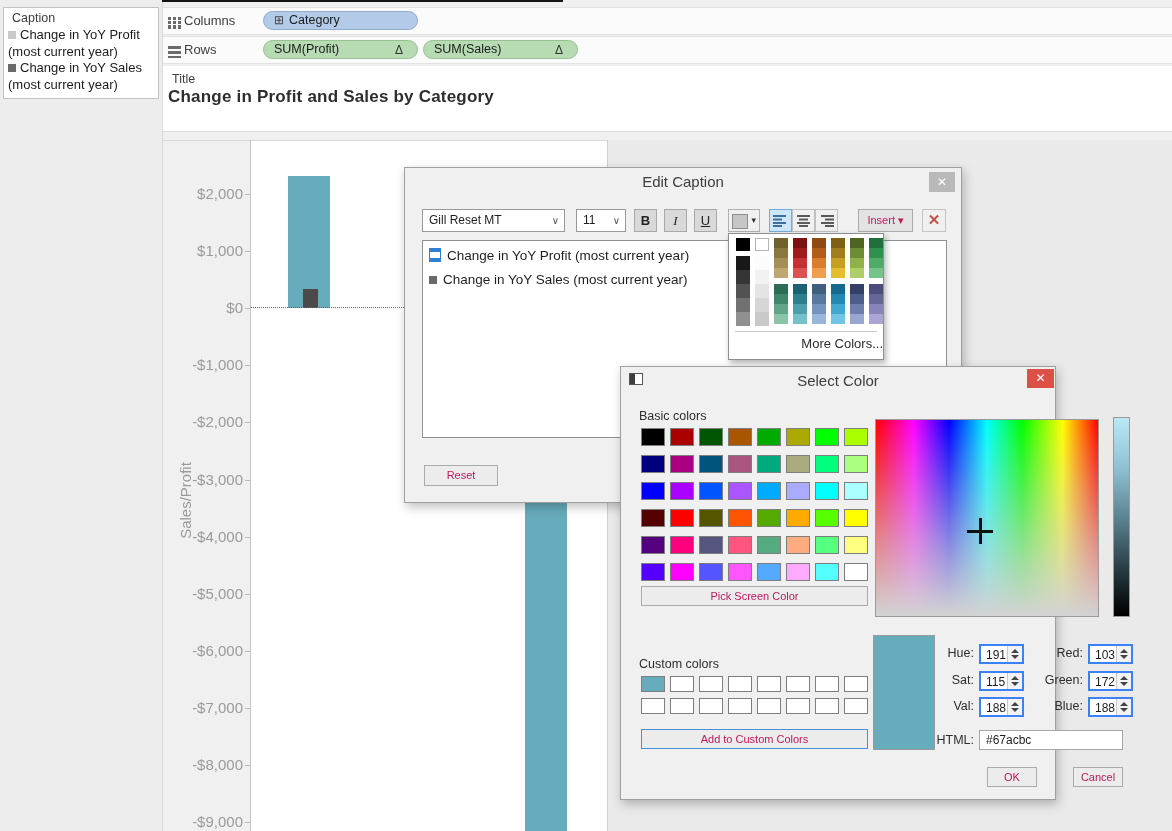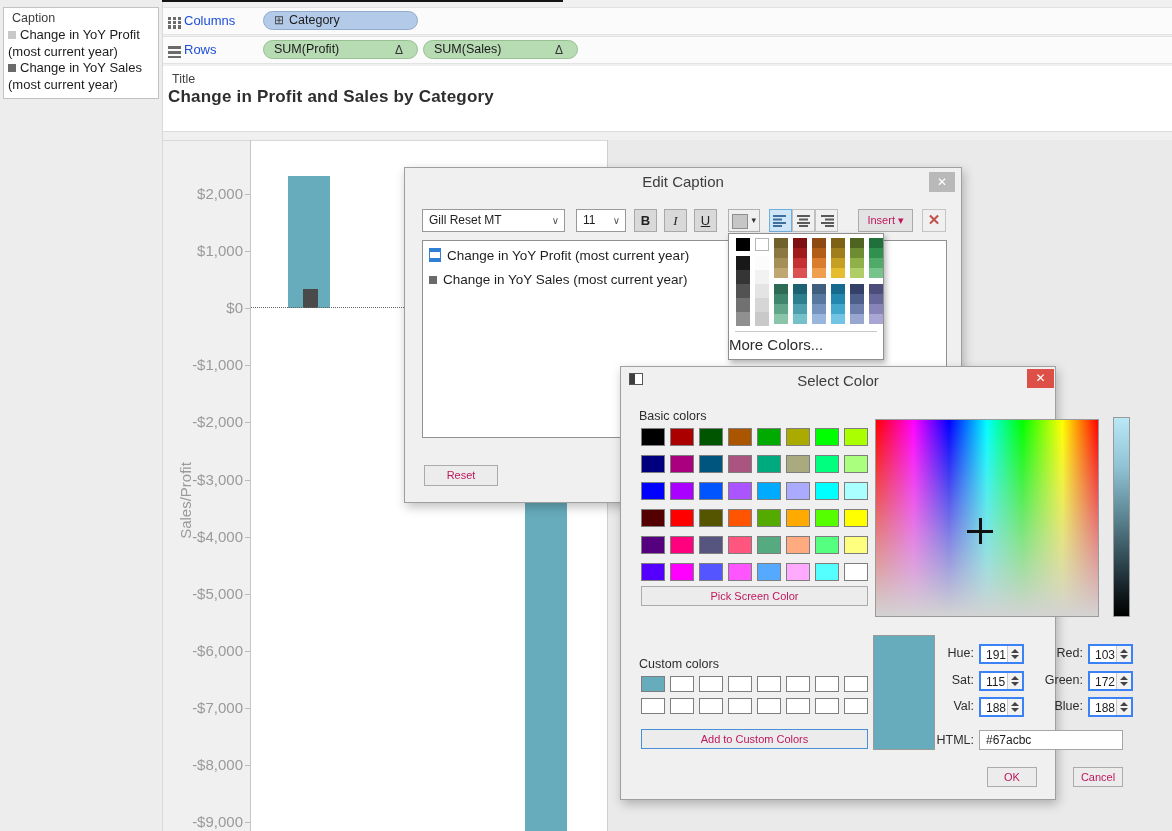--- a/index.html
+++ b/index.html
@@ -9,21 +9,21 @@
   
   .topline{left:0;top:0;width:563px;height:2px;background:#141414;}
   .sidebar{left:0;top:0;width:162px;height:831px;background:#ededed;}
   .vdivider{left:162px;top:2px;width:1px;height:829px;background:#d9d9d9;}
   .caption-panel{left:3px;top:7px;width:154px;height:90px;background:#fff;border:1px solid #c2c2c2;}
   .caption-title{margin:3px 0 2px 8px;font-size:12.5px;color:#3c3c3c;}
   .legend-item{padding:0 2px 0 4px;font-size:13px;line-height:16.5px;color:#1c1c1c;}
   .legend-sq{display:inline-block;width:8px;height:8px;margin-right:4px;vertical-align:baseline;}
   
   .shelf-row{left:163px;width:1009px;height:26px;background:#fbfbfb;border-top:1px solid #e3e3e3;border-bottom:1px solid #e3e3e3;}
-  .shelf-label{position:absolute;left:21px;top:5px;font-size:13px;color:#1d4ed8;}
+  .shelf-label{position:absolute;left:21px;top:5px;font-size:13px;color:#404040;}
   .shelf-icon{position:absolute;left:5px;top:7px;}
   .pill{position:absolute;top:3px;height:19px;border-radius:10px;border:1px solid;box-sizing:border-box;
         font-size:12.5px;color:#1b1b1b;line-height:17px;padding-left:10px;}
   .pill .delta{position:absolute;right:14px;top:1px;font-size:12px;color:#333;}
   .pill .plus{margin-right:5px;font-size:12px;color:#444;}
   
   .title-section{left:163px;top:66px;width:1009px;height:65px;background:#fff;border-bottom:1px solid #dcdcdc;}
   .title-label{position:absolute;left:9px;top:6px;font-size:12.5px;color:#3f3f3f;}
   .sheet-title{position:absolute;left:5px;top:21px;font-size:17px;font-weight:bold;color:#2e2e2e;letter-spacing:.2px;}
   .sheet-subtitle{position:absolute;left:5px;top:43px;font-size:13px;color:#4a4a4a;}
@@ -68,21 +68,21 @@
         color:#c3524a;font-size:15px;font-weight:bold;text-align:center;line-height:20px;}
   
   .ed-popup{position:absolute;left:323px;top:65px;width:156px;height:127px;background:#fff;border:1px solid #8f8f8f;
             box-shadow:2px 3px 6px rgba(0,0,0,.3);box-sizing:border-box;z-index:12;}
   .pal-col{position:absolute;width:14px;}
   .pal-head{position:absolute;width:14px;height:13px;top:4px;box-sizing:border-box;}
   .pal-strip{position:absolute;width:14px;top:22px;}
   .pal-seg{width:14px;}
   .pal-band{position:absolute;width:14px;}
   .pal-sep{position:absolute;left:6px;right:6px;top:97px;border-top:1px solid #c9c9c9;}
-  .more-colors{position:absolute;left:0;right:0;top:102px;text-align:left;font-size:15px;color:#2c2c2c;}
+  .more-colors{position:absolute;left:0;right:0;top:102px;text-align:right;font-size:13px;color:#2c2c2c;}
   
   #select-dialog{left:620px;top:366px;width:436px;height:434px;z-index:20;}
   .sc-close{position:absolute;right:1px;top:2px;width:27px;height:19px;background:#dd5048;color:#fff;
             font-size:12px;line-height:19px;text-align:center;}
   .sc-icon{position:absolute;left:8px;top:6px;width:14px;height:12px;border:1px solid #555;background:#fff;box-sizing:border-box;}
   .sc-icon i{position:absolute;left:0;top:0;bottom:0;width:5px;background:#3e3e3e;}
   .sec-label{position:absolute;font-size:12.5px;color:#2d2d2d;}
   .cgrid{position:absolute;display:grid;}
   .cswatch{width:24px;height:18px;border:1px solid #7e7e7e;box-sizing:border-box;}
   .cswatch.small{height:16px;}

